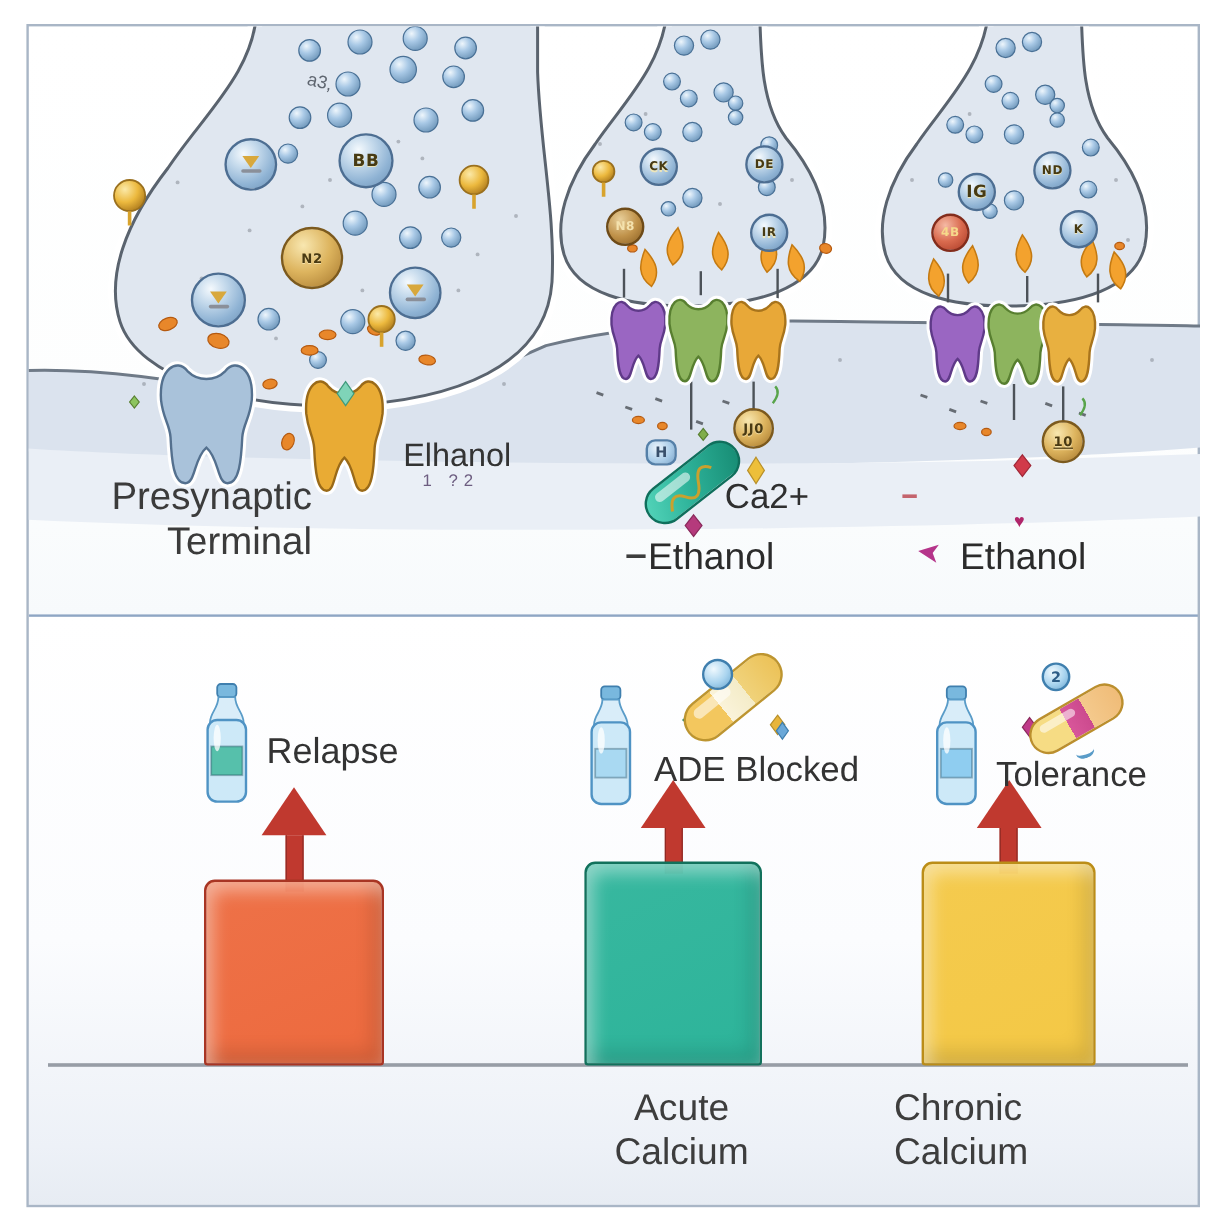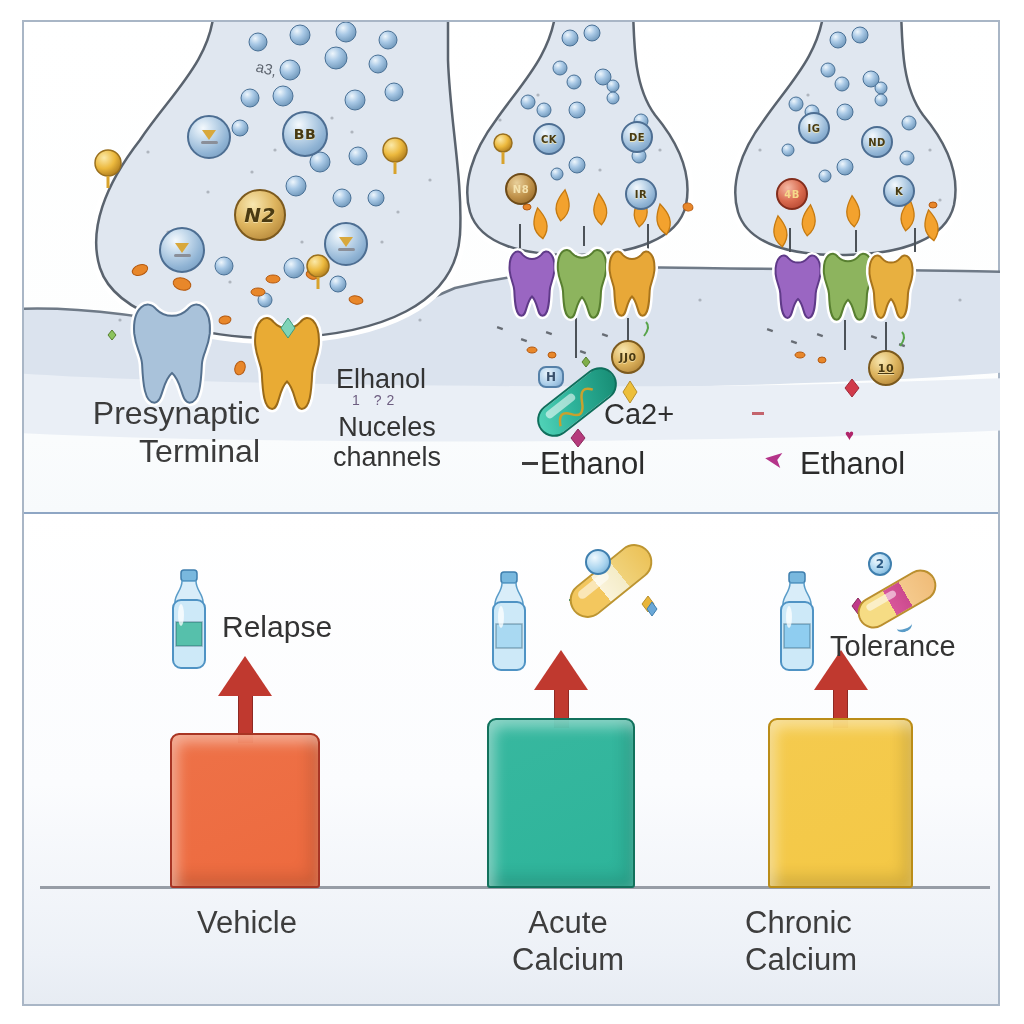--- a/index.html
+++ b/index.html
@@ -272,48 +272,46 @@
         <ellipse cx="13" cy="45" rx="3" ry="11" fill="rgba(255,255,255,.75)"></ellipse>
       </g>
     </svg>
 
   <div id="spheres">
       <div class="sphere blue" style="left: 187px; top: 115px; width: 44px; height: 44px; font-size: 14px;">
         <span class="tri"></span>
         <span class="base"></span>
       </div>
       <div class="sphere blue" style="left: 282px; top: 111px; width: 46px; height: 46px; font-size: 14px;">BB</div>
-      <div class="sphere gold" style="left: 234px; top: 189px; width: 52px; height: 52px; font-size: 20px; font-style: italic;">N2</div>
+      <div class="sphere gold" style="left: 234px; top: 189px; width: 52px; height: 52px; font-size: 11px;">N2</div>
       <div class="sphere blue" style="left: 159px; top: 227px; width: 46px; height: 46px; font-size: 14px;">
         <span class="tri"></span>
         <span class="base"></span>
       </div>
       <div class="sphere blue" style="left: 324px; top: 222px; width: 44px; height: 44px; font-size: 14px;">
         <span class="tri"></span>
         <span class="base"></span>
       </div>
       <div class="sphere blue" style="left: 533px; top: 123px; width: 32px; height: 32px; font-size: 10px;">CK</div>
       <div class="sphere blue" style="left: 621px; top: 121px; width: 32px; height: 32px; font-size: 10px;">DE</div>
       <div class="sphere brown" style="left: 505px; top: 173px; width: 32px; height: 32px; font-size: 10px;">N8</div>
       <div class="sphere blue" style="left: 625px; top: 178px; width: 32px; height: 32px; font-size: 10px;">IR</div>
       <div class="sphere gold" style="left: 611px; top: 340px; width: 34px; height: 34px; font-size: 11px;">JJ0</div>
-      <div class="sphere blue" style="left: 798px; top: 112px; width: 32px; height: 32px; font-size: 10px;">IG</div>
+      <div class="sphere blue" style="left: 798px; top: 144px; width: 32px; height: 32px; font-size: 14px;">IG</div>
       <div class="sphere blue" style="left: 861px; top: 126px; width: 32px; height: 32px; font-size: 10px; text-align: center;">ND</div>
       <div class="sphere red" style="left: 776px; top: 178px; width: 32px; height: 32px; font-size: 10px;">4B</div>
       <div class="sphere blue" style="left: 883px; top: 175px; width: 32px; height: 32px; font-size: 10px;">K</div>
       <div class="sphere gold" style="left: 868px; top: 350px; width: 36px; height: 36px; font-size: 11px; text-decoration: underline;">10</div>
     </div>
 
   <div class="lbl preline" style="left:48px;top:394px;width:212px;text-align:right;font-size:32px;line-height:38px;color:#3b3b3b">Presynaptic
 Terminal</div>
   <div class="lbl" style="left:256px;top:60px;font-size:15px;color:#5f6670;transform:rotate(14deg)">a3,</div>
   <div class="lbl" style="left:336px;top:364px;font-size:27px;color:#333">Elhanol</div>
   <div class="lbl" style="left:352px;top:392px;font-size:14px;letter-spacing:5px;color:#6d5d80">1 ?2</div>
-  <div class="lbl preline" style="left:322px;top:412px;width:130px;text-align:center;font-size:27px;line-height:30px;color:#333">Nuceles
-channels</div>
 
   <div class="pill">H</div>
   <div class="capsule" id="capsule-top">
     <svg width="92" height="34" style="position:absolute;left:0;top:0">
       <path d="M16,24 q8,-15 16,-3 t16,-3 t16,-3" fill="none" stroke="#c9a12e" stroke-width="2.5"></path>
     </svg>
   </div>
   <div class="lbl" style="left:604px;top:398px;font-size:29px;color:#2f2f2f">Ca2+</div>
   <div style="position:absolute;left:522px;top:462px;width:16px;height:3px;background:#3d3d3d"></div>
   <div class="lbl" style="left:540px;top:446px;font-size:31px;color:#2b2b2b">Ethanol</div>
@@ -334,26 +332,26 @@
   <div class="arrow" id="arrow-1" style="left: 534px; top: 650px;">
       <div class="head" style="border-bottom-color: rgb(192, 57, 47);"></div>
       <div class="shaft" style="height: 38px; background: rgb(192, 57, 47);"></div>
     </div>
   <div class="arrow" id="arrow-2" style="left: 813.5px; top: 650px;">
       <div class="head" style="border-bottom-color: rgb(192, 57, 47);"></div>
       <div class="shaft" style="height: 38px; background: rgb(192, 57, 47);"></div>
     </div>
 
   <div class="lbl" style="left:222px;top:610px;font-size:30px;color:#333;z-index:4">Relapse</div>
+  <div class="lbl" style="left:545px;top:626px;font-size:29px;color:#333;z-index:4">ADE Blocked</div>
   <div class="lbl" style="left:830px;top:630px;font-size:29px;color:#333;z-index:4">Tolerance</div>
 
   <div class="capsule" id="capsule-acute"></div>
   <div class="mini-sphere" style="left:585px;top:549px;width:26px;height:26px"></div>
   <div class="capsule" id="capsule-tol"></div>
   <div class="mini-sphere" style="left:868px;top:552px;width:24px;height:24px">2</div>
   <div class="swirl" style="left:896px;top:620px"></div>
 
-  <div class="lbl preline" style="left:137px;top:904px;width:220px;text-align:center;font-size:31px;line-height:37px;color:#3d3d3d">Vehicle</div>
   <div class="lbl preline" style="left:458px;top:904px;width:220px;text-align:center;font-size:31px;line-height:37px;color:#3d3d3d">Acute
 Calcium</div>
   <div class="lbl preline" style="left:745px;top:904px;width:220px;text-align:left;font-size:31px;line-height:37px;color:#3d3d3d">Chronic
 Calcium</div>
 </div>
 
 </body></html>

